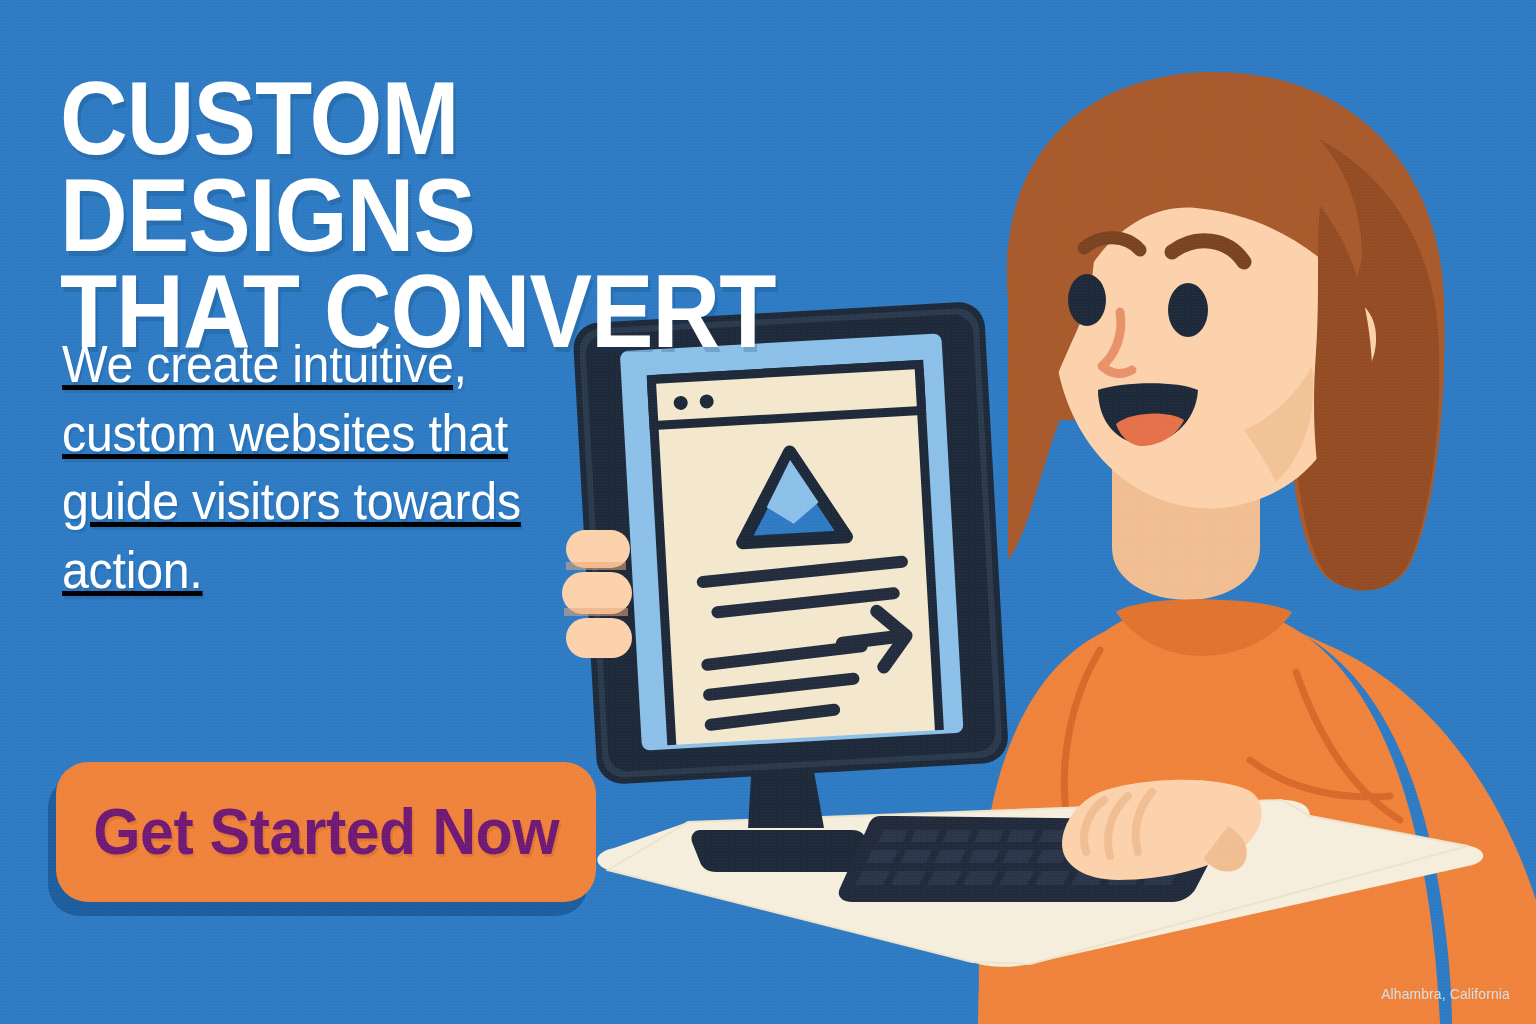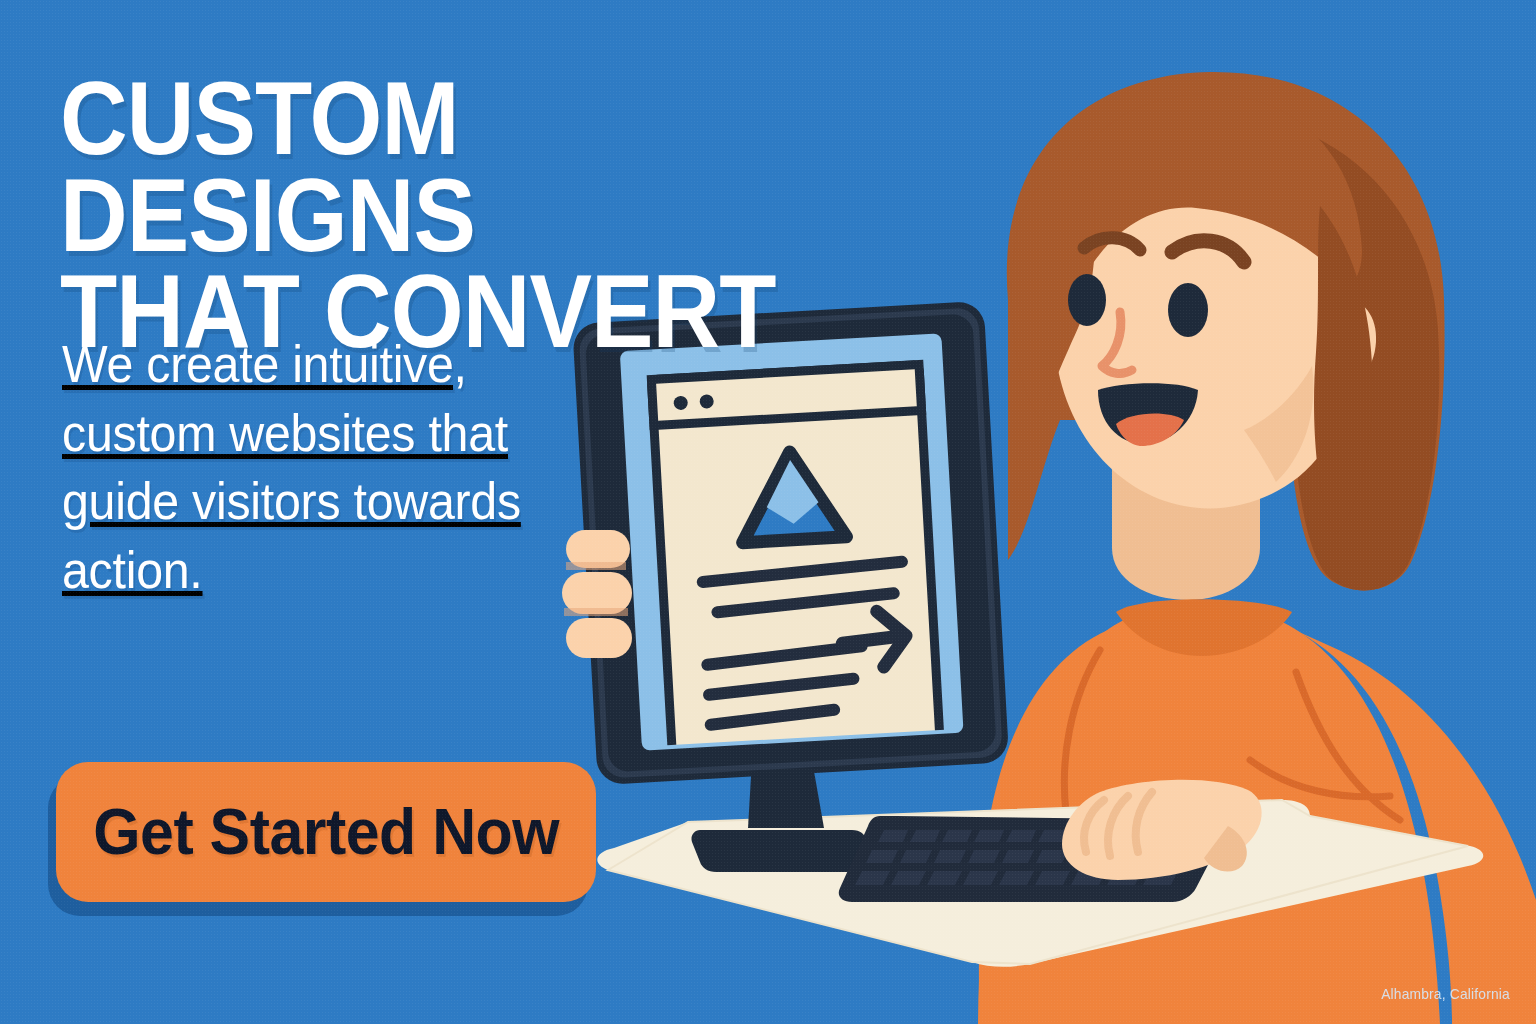--- a/index.html
+++ b/index.html
@@ -81,21 +81,21 @@
     background: #1E5E9E;
     border-radius: 32px;
   }
   .cta {
     position: relative;
     width: 540px;
     height: 140px;
     background: #F0833C;
     border: none;
     border-radius: 32px;
-    color: #0f172a;
+    color: #701a75;
     font-family: "Liberation Sans", sans-serif;
     font-size: 64px;
     font-weight: 700;
     letter-spacing: -.5px;
     cursor: pointer;
     display: flex;
     align-items: center;
     justify-content: center;
     padding: 0;
     text-shadow: 2px 3px 0 rgba(180,88,28,.28);

